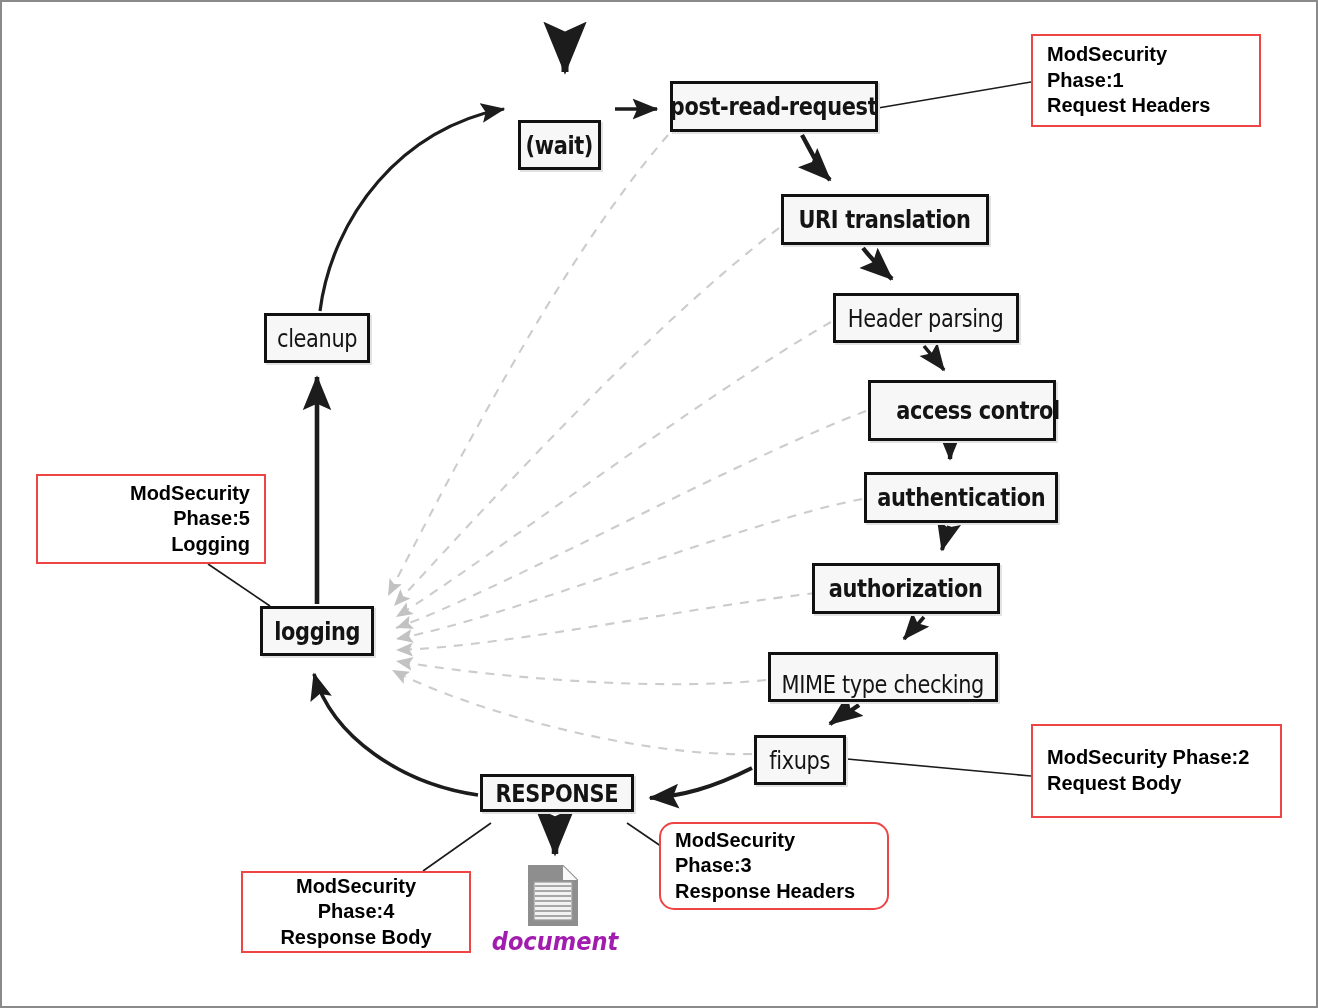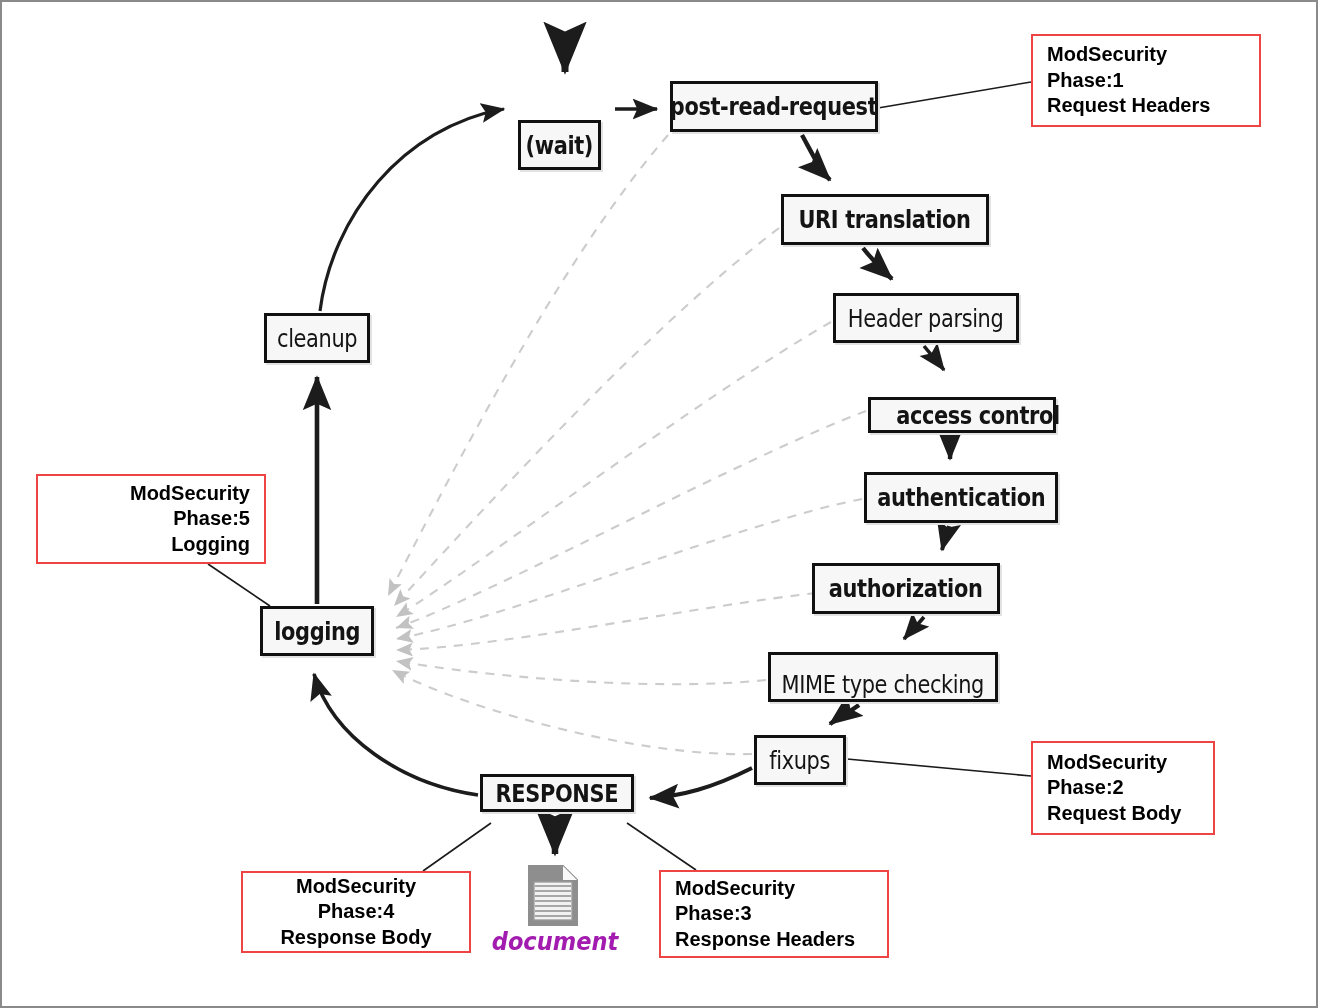--- a/index.html
+++ b/index.html
@@ -165,21 +165,21 @@
   </div>
 
   <div class="node bold" style="left:779px;top:192px;width:208px;height:51px;">
     <span>URI translation</span>
   </div>
 
   <div class="node reg" style="left:831px;top:291px;width:186px;height:50px;">
     <span>Header parsing</span>
   </div>
 
-  <div class="node bold" style="left:866px;top:395px;width:188px;height:36px;padding-left:31px;">
+  <div class="node bold" style="left:866px;top:378px;width:188px;height:61px;padding-left:31px;">
     <span>access control</span>
   </div>
 
   <div class="node bold" style="left:862px;top:470px;width:194px;height:51px;">
     <span>authentication</span>
   </div>
 
   <div class="node bold" style="left:810px;top:561px;width:188px;height:51px;">
     <span>authorization</span>
   </div>
@@ -223,28 +223,28 @@
   <div class="callout" style="left:1029px;top:32px;width:230px;height:93px;">
     <div>ModSecurity Phase:1</div>
     <div>Request Headers</div>
   </div>
 
   <div class="callout right-align" style="left:34px;top:472px;width:230px;height:90px;">
     <div>ModSecurity Phase:5</div>
     <div>Logging</div>
   </div>
 
-  <div class="callout" style="left:1029px;top:722px;width:184px;height:94px;margin-top:17px;">
+  <div class="callout" style="left:1029px;top:722px;width:251px;height:94px;">
     <div>ModSecurity Phase:2</div>
     <div>Request Body</div>
   </div>
 
   <div class="callout center-align" style="left:239px;top:869px;width:230px;height:82px;">
     <div>ModSecurity Phase:4</div>
     <div>Response Body</div>
   </div>
 
-  <div class="callout" style="left:657px;top:868px;width:230px;height:88px;">
+  <div class="callout" style="left:657px;top:820px;width:230px;height:88px;border-radius:15px;">
     <div>ModSecurity Phase:3</div>
     <div>Response Headers</div>
   </div>
 
 </div>
 
 </body></html>

